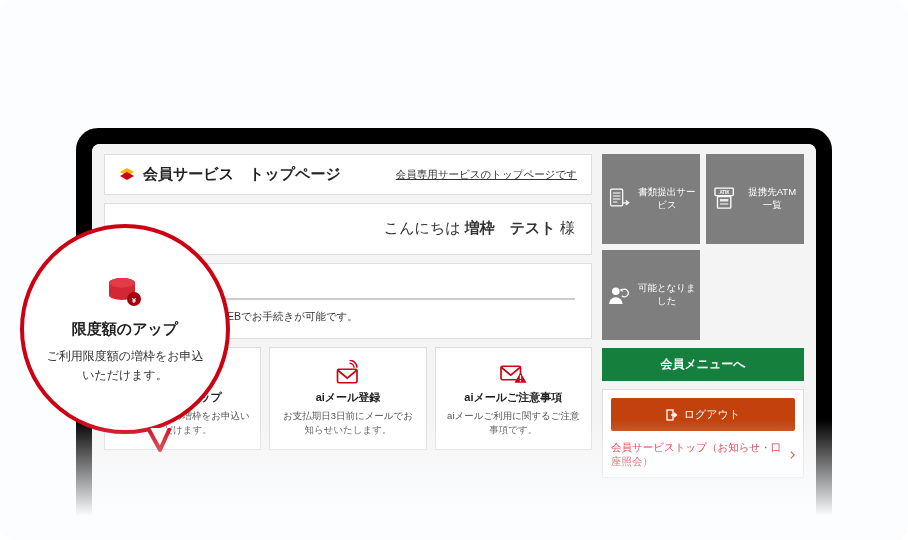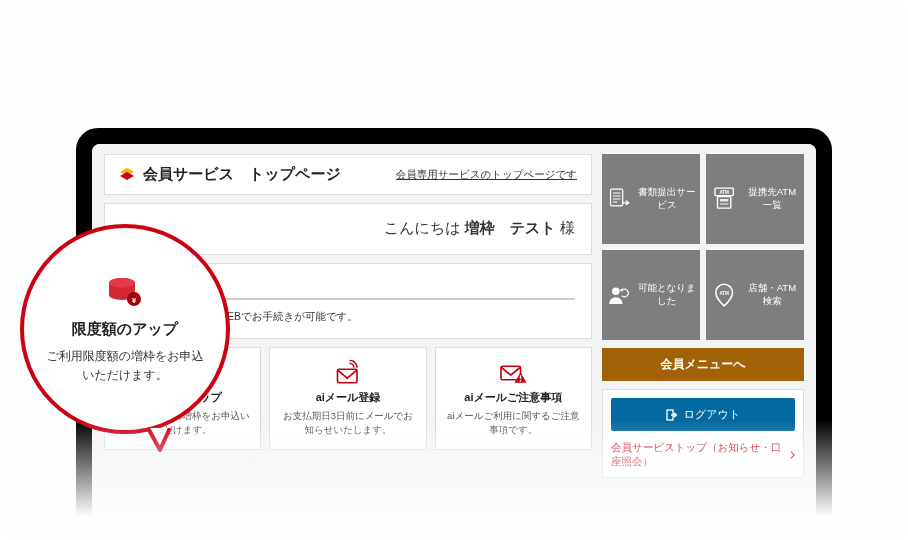--- a/index.html
+++ b/index.html
@@ -150,35 +150,35 @@
     font-size: 9.5px;
     text-align: center;
     box-sizing: border-box;
     padding: 20px 4px;
   }
   .tile-icon { width: 34px; height: 30px; }
   .tile-icon svg { display: block; width: 100%; height: 100%; }
 
   
   .menu-head {
-    background: #a16207;
+    background: #15803d;
     color: #fff;
     font-size: 12px;
     font-weight: 700;
     text-align: center;
     padding: 8px 0;
   }
   .menu-box {
     background: #fff;
     border: 1px solid #ddd;
     padding: 8px;
     box-sizing: border-box;
   }
   .logout-btn {
-    background: #0369a1;
+    background: #c2410c;
     color: #fff;
     font-size: 11px;
     text-align: center;
     padding: 9px 10px;
     border-radius: 2px;
     display: flex;
     align-items: center;
     justify-content: center;
     gap: 6px;
   }
@@ -351,29 +351,20 @@
               <div class="tile">
                 <span class="tile-icon">
                   <svg viewBox="0 0 34 30">
                     <circle cx="13" cy="10" r="5" fill="#fff"></circle>
                     <path d="M4 27 a9 9 0 0 1 18 0 Z" fill="#fff"></path>
                     <path d="M22 8 a5 5 0 1 1 -1 8" fill="none" stroke="#fff" stroke-width="1.6"></path>
                     <polygon points="22,6 22,11 18,8.5" fill="#fff"></polygon>
                   </svg>
                 </span>
                 <span>可能となりました</span>
-              </div>
-              <div class="tile">
-                <span class="tile-icon">
-                  <svg viewBox="0 0 34 30">
-                    <path d="M17 2 a10 10 0 0 1 10 10 c0 7 -10 16 -10 16 s-10 -9 -10 -16 a10 10 0 0 1 10 -10 Z" fill="none" stroke="#fff" stroke-width="1.8"></path>
-                    <text x="17" y="15" font-size="5.5" fill="#fff" text-anchor="middle" font-weight="700">ATM</text>
-                  </svg>
-                </span>
-                <span>店舗・ATM検索</span>
               </div>
             </div>
 
             <div class="menu-head">会員メニューへ</div>
             <div class="menu-box">
               <div class="logout-btn">
                 <span class="logout-icon">
                   <svg viewBox="0 0 12 12">
                     <rect x="1" y="1" width="6" height="10" fill="none" stroke="#fff" stroke-width="1.3"></rect>
                     <path d="M5 6 h5 M8 3.7 L10.5 6 L8 8.3" fill="none" stroke="#fff" stroke-width="1.3"></path>

